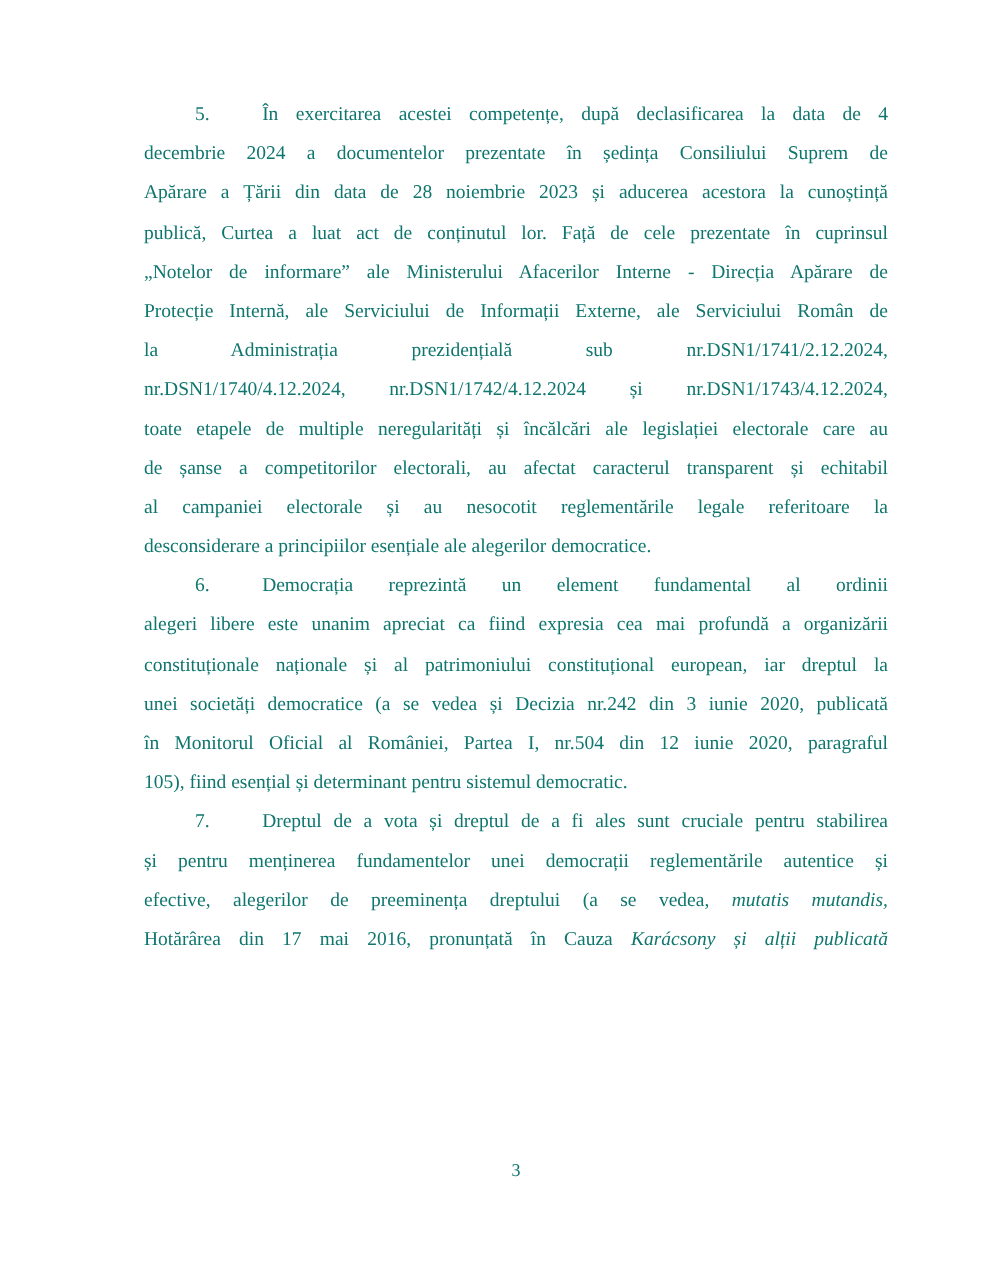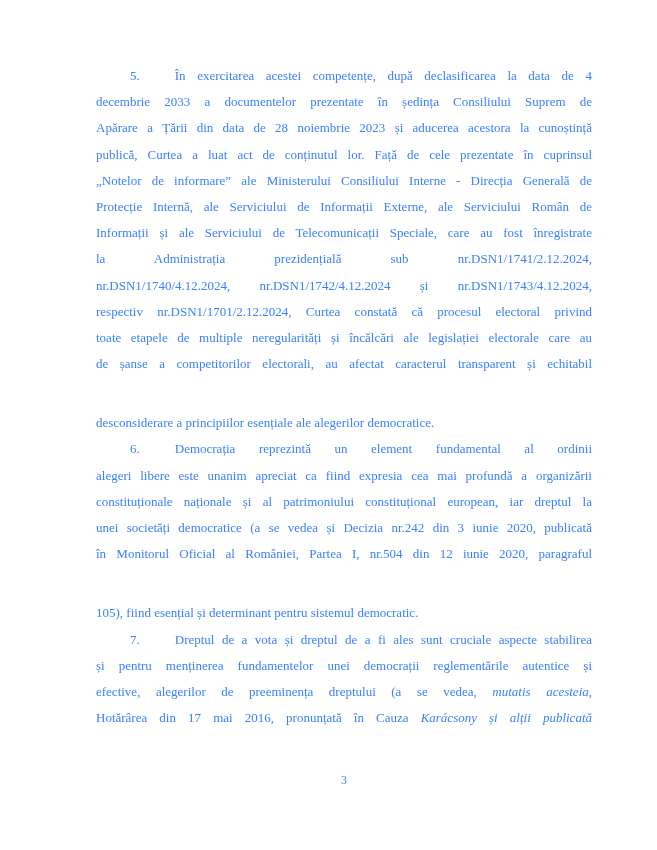--- a/index.html
+++ b/index.html
@@ -25,21 +25,20 @@
   }
   .para { margin: 0; }
   .line {
     text-align: justify;
     text-align-last: justify;
     max-height: 26.2px;
     overflow: hidden;
   }
   .line.para-end {
     text-align-last: left;
-    margin-top: 33px;
   }
   .first-indent {
     display: inline-block;
     width: 34px;
     height: 1px;
   }
   .tab {
     display: inline-block;
     width: 35px;
     height: 1px;
@@ -52,46 +51,45 @@
     top: 773px;
     width: 496px;
     text-align: center;
     font-size: 12px;
     line-height: 15px;
   }
 </style>
 </head>
 <body>
 
-<div class="page" style="color: #3b82f6;">
+<div class="page" style="color: #0f766e;">
   <div class="doc-body" id="doc-body">
       <div class="para">
         <div class="line"><span class="first-indent"></span><span class="pnum">5.</span><span class="tab"></span><span>În exercitarea acestei competențe, după declasificarea la data de 4</span></div>
-        <div class="line"><span>decembrie 2033 a documentelor prezentate în ședința Consiliului Suprem de</span></div>
+        <div class="line"><span>decembrie 2024 a documentelor prezentate în ședința Consiliului Suprem de</span></div>
         <div class="line"><span>Apărare a Țării din data de 28 noiembrie 2023 și aducerea acestora la cunoștință</span></div>
         <div class="line"><span>publică, Curtea a luat act de conținutul lor. Față de cele prezentate în cuprinsul</span></div>
-        <div class="line"><span>„Notelor de informare” ale Ministerului Consiliului Interne - Direcția Generală de</span></div>
+        <div class="line"><span>„Notelor de informare” ale Ministerului Afacerilor Interne - Direcția Apărare de</span></div>
         <div class="line"><span>Protecție Internă, ale Serviciului de Informații Externe, ale Serviciului Român de</span></div>
-        <div class="line"><span>Informații și ale Serviciului de Telecomunicații Speciale, care au fost înregistrate</span></div>
         <div class="line"><span>la Administrația prezidențială sub nr.DSN1/1741/2.12.2024,</span></div>
         <div class="line"><span>nr.DSN1/1740/4.12.2024, nr.DSN1/1742/4.12.2024 și nr.DSN1/1743/4.12.2024,</span></div>
-        <div class="line"><span>respectiv nr.DSN1/1701/2.12.2024, Curtea constată că procesul electoral privind</span></div>
         <div class="line"><span>toate etapele de multiple neregularități și încălcări ale legislației electorale care au</span></div>
         <div class="line"><span>de șanse a competitorilor electorali, au afectat caracterul transparent și echitabil</span></div>
+        <div class="line"><span>al campaniei electorale și au nesocotit reglementările legale referitoare la</span></div>
         <div class="line para-end"><span>desconsiderare a principiilor esențiale ale alegerilor democratice.</span></div>
       </div>
       <div class="para">
         <div class="line"><span class="first-indent"></span><span class="pnum">6.</span><span class="tab"></span><span>Democrația reprezintă un element fundamental al ordinii</span></div>
         <div class="line"><span>alegeri libere este unanim apreciat ca fiind expresia cea mai profundă a organizării</span></div>
         <div class="line"><span>constituționale naționale și al patrimoniului constituțional european, iar dreptul la</span></div>
         <div class="line"><span>unei societăți democratice (a se vedea și Decizia nr.242 din 3 iunie 2020, publicată</span></div>
         <div class="line"><span>în Monitorul Oficial al României, Partea I, nr.504 din 12 iunie 2020, paragraful</span></div>
         <div class="line para-end"><span>105), fiind esențial și determinant pentru sistemul democratic.</span></div>
       </div>
       <div class="para">
-        <div class="line"><span class="first-indent"></span><span class="pnum">7.</span><span class="tab"></span><span>Dreptul de a vota și dreptul de a fi ales sunt cruciale aspecte stabilirea</span></div>
+        <div class="line"><span class="first-indent"></span><span class="pnum">7.</span><span class="tab"></span><span>Dreptul de a vota și dreptul de a fi ales sunt cruciale pentru stabilirea</span></div>
         <div class="line"><span>și pentru menținerea fundamentelor unei democrații reglementările autentice și</span></div>
-        <div class="line"><span>efective, alegerilor de preeminența dreptului (a se vedea, </span><em>mutatis acesteia,</em></div>
+        <div class="line"><span>efective, alegerilor de preeminența dreptului (a se vedea, </span><em>mutatis mutandis,</em></div>
         <div class="line"><span>Hotărârea din 17 mai 2016, pronunțată în Cauza </span><em>Karácsony și alții publicată</em></div>
       </div>
     </div>
   <div class="page-number">3</div>
 </div>
 
 </body></html>

